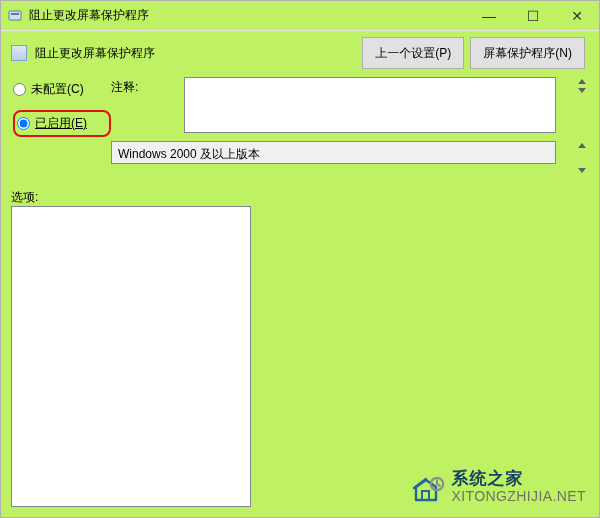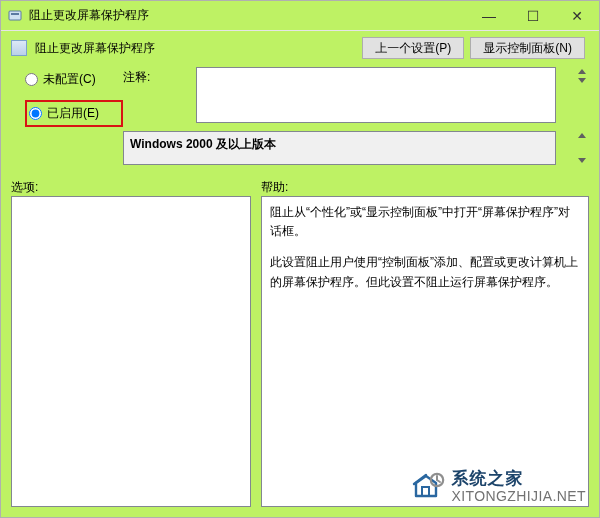--- a/index.html
+++ b/index.html
@@ -68,46 +68,47 @@
   .header-row .hdr-title {
     flex: 1;
     font-size: 12px;
   }
   .hdr-buttons {
     display: flex;
     gap: 6px;
     margin-right: 4px;
   }
   .btn {
-    height: 22px;
+    height: 32px;
     padding: 0 12px;
     font-size: 12px;
     border: 1px solid #adadad;
     background: #e1e1e1;
     display: flex;
     align-items: center;
     cursor: pointer;
   }
   .radio-item {
     display: flex;
     align-items: center;
     gap: 5px;
     cursor: pointer;
     font-size: 12px;
   }
   .radio-item input { margin: 0; }
 
   .highlight-box {
     border: 2px solid #d81414;
     padding: 3px 4px 3px 2px;
-    border-radius: 0;
+    border-radius: 8px;
+    text-decoration: underline;
   }
   .config-grid {
     display: flex;
-    padding: 2px 10px 0 24px;
+    padding: 2px 10px 0 12px;
   }
   .left-col {
     width: 98px;
     display: flex;
     flex-direction: column;
     gap: 12px;
     padding-top: 4px;
   }
   .right-col {
     flex: 1;
@@ -132,28 +133,27 @@
     height: 56px;
     border: 1px solid #828790;
     background: #fff;
     resize: none;
     font-family: inherit;
     font-size: 12px;
     padding: 2px 4px;
   }
   .platform-box {
     flex: 1;
-    height: 34px;
+    height: 23px;
     border: 1px solid #828790;
     background: #f0f0f0;
     color: #000;
     font-size: 12px;
     padding: 4px 6px;
     position: relative;
-    font-weight: bold;
   }
   .caret {
     width: 0; height: 0; border-left: 4px solid transparent; border-right: 4px solid transparent;
   }
   .caret.up { border-bottom: 5px solid #606060; margin: 2px auto; }
   .caret.down { border-top: 5px solid #606060; margin: 2px auto; }
   .scroll-col {
     width: 15px;
     display: flex;
     flex-direction: column;
@@ -185,21 +185,21 @@
     overflow: hidden;
     line-height: 1.6;
   }
   .pane-box p { margin: 0 0 12px 0; }
 
   .watermark {
     position: absolute;
     right: 14px;
     bottom: 14px;
     display: flex;
-    align-items: flex-start;
+    align-items: flex-end;
     gap: 6px;
     pointer-events: none;
     opacity: 0.95;
   }
   .wm-icon {
     width: 34px; height: 30px;
     position: relative;
   }
   .wm-text { display: flex; flex-direction: column; line-height: 1.1;}
   .wm-text .l1 { font-size: 17px; font-weight: 700; letter-spacing: 1px; color: #103a63;}
@@ -224,21 +224,21 @@
       <div class="win-btn">☐</div>
       <div class="win-btn close">✕</div>
     </div>
   </div>
 
   <div class="header-row">
     <span class="hdr-icon"></span>
     <span class="hdr-title">阻止更改屏幕保护程序</span>
     <div class="hdr-buttons">
       <div class="btn">上一个设置(P)</div>
-      <div class="btn">显示控制面板(N)</div>
+      <div class="btn">屏幕保护程序(N)</div>
     </div>
   </div>
 
   <div class="config-grid">
     <div class="left-col">
       <label class="radio-item">
         <input type="radio" name="state" style="">
         <span>未配置(C)</span>
       </label>
       <div class="highlight-box">
@@ -271,27 +271,20 @@
       </div>
     </div>
   </div>
 
   <div class="lower-area">
     <div class="panes-row">
       <div class="pane-col options">
         <span class="plabel">选项:</span>
         <div class="pane-box"></div>
       </div>
-      <div class="pane-col help">
-        <span class="plabel">帮助:</span>
-        <div class="pane-box">
-          <p>阻止从“个性化”或“显示控制面板”中打开“屏幕保护程序”对话框。</p>
-          <p>此设置阻止用户使用“控制面板”添加、配置或更改计算机上的屏幕保护程序。但此设置不阻止运行屏幕保护程序。</p>
-        </div>
-      </div>
     </div>
   </div>
 </div>
 
 <div class="watermark">
   <span class="wm-icon">
     <svg width="34" height="30" viewBox="0 0 34 30">
       <path d="M4 26 L4 13 L14 6 L24 13 L24 26 Z" fill="none" stroke="#1f5f9b" stroke-width="2.4" stroke-linejoin="round"></path>
       <path d="M2 14 L14 5" fill="none" stroke="#1f5f9b" stroke-width="2.4" stroke-linecap="round"></path>
       <circle cx="25" cy="10" r="6.2" fill="none" stroke="#8a8a8a" stroke-width="2.2"></circle>

